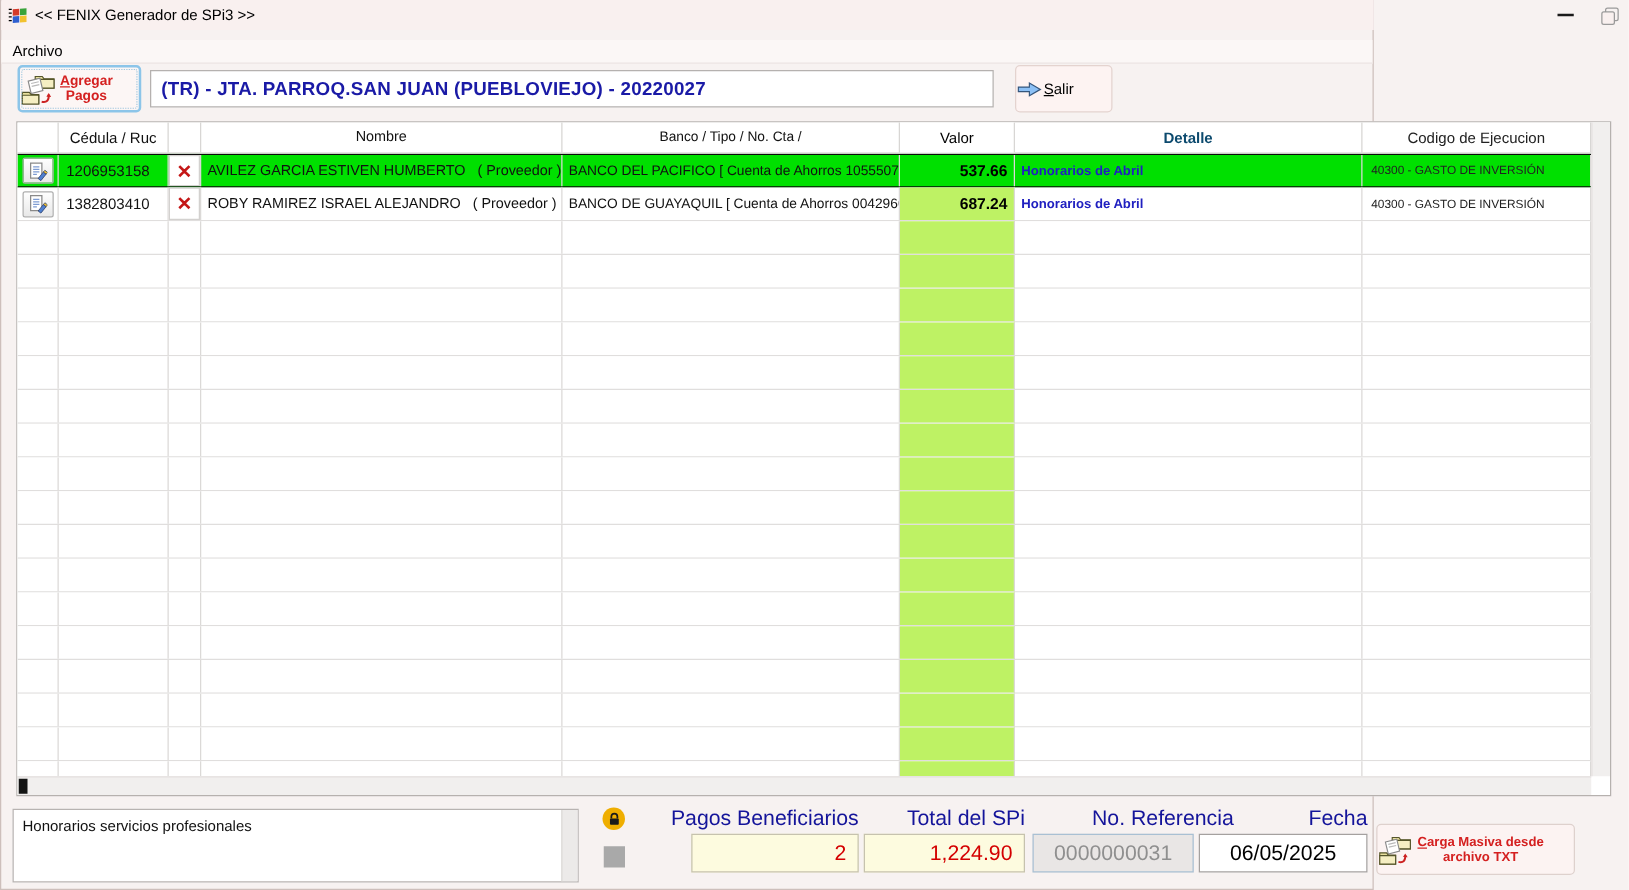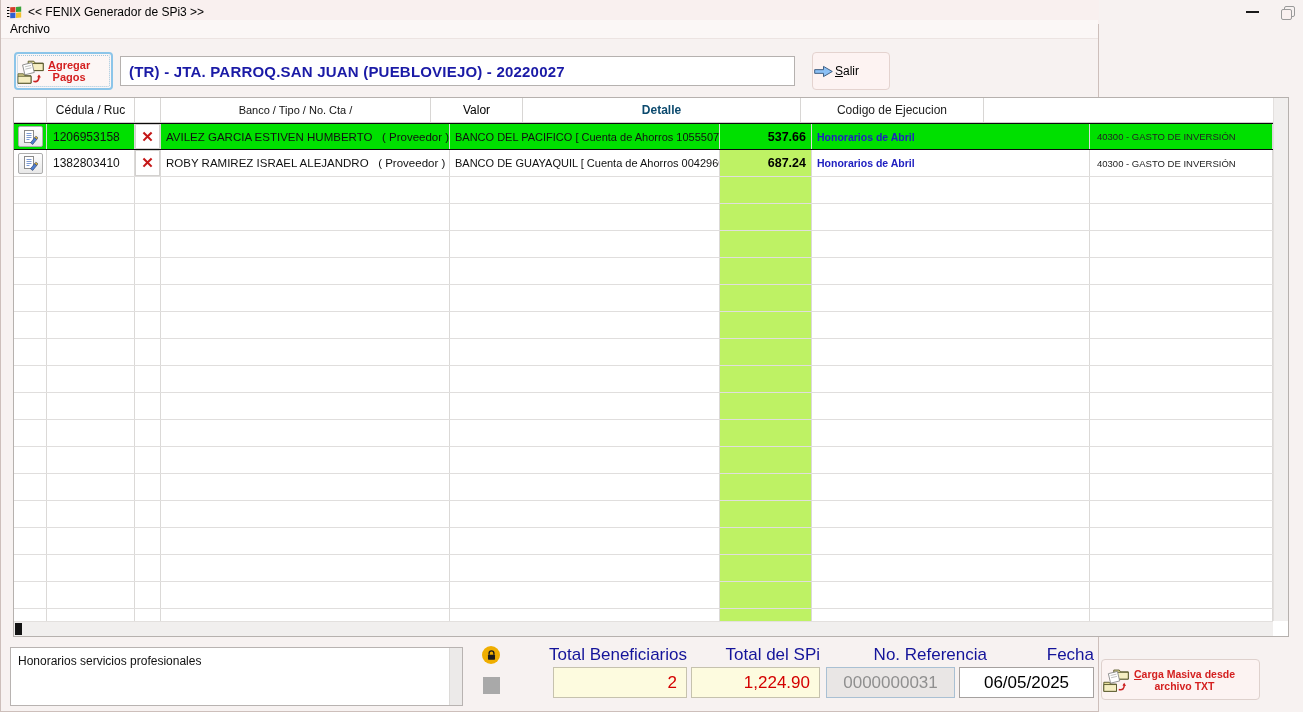--- a/index.html
+++ b/index.html
@@ -11,21 +11,21 @@
   
   .titlebar { position:absolute; left:1px; top:0; right:0; height:24px; background:#f9f0ef;
               display:flex; align-items:center; gap:6px; padding-left:5px; }
   .win-title { font-size:12px; color:#000; }
   .win-min { position:absolute; left:1246px; top:11px; width:13px; height:2px; background:#1a1a1a; cursor:pointer; }
   .win-restore { position:absolute; left:1281px; top:6px; width:12px; height:12px; cursor:pointer; }
   .win-restore::before { content:""; position:absolute; left:3px; top:0; width:9px; height:9px; border:1px solid #9a9a9a; border-radius:2px; }
   .win-restore::after  { content:""; position:absolute; left:0; top:3px; width:9px; height:9px; border:1px solid #9a9a9a; border-radius:2px; background:#f9f0ef; }
 
   
-  .menubar { position:absolute; left:1px; top:20px; right:1px; height:19px; background:#fbf7f6;
+  .menubar { position:absolute; left:1px; top:32px; right:1px; height:19px; background:#fbf7f6;
              border-bottom:1px solid #ece4e2; display:flex; align-items:center; }
   .menu-item { font-size:12px; color:#000; padding:0 9px; cursor:default; }
 
   
   .btn { position:absolute; background:#fdf3f2; border:1px solid #e4d3cf; border-radius:4px;
          display:flex; align-items:center; justify-content:flex-start; cursor:pointer; }
   .agregar { left:14px; top:52px; width:99px; height:38px; border:2px solid #8cc5e9; background:#fcf6f5; gap:2px; }
   .agregar::after { content:""; position:absolute; inset:1px; border:1px dotted #9fc6de; border-radius:2px; pointer-events:none; }
   .red-2line { color:#d42020; font-weight:bold; font-size:11px; line-height:12px; text-align:center; }
   .ul-first::first-letter { text-decoration:underline; }
@@ -159,20 +159,21 @@
         <use href="#sym-arrow-right"></use>
       </svg>
     <span class="lbl ul-first">Salir</span>
   </div>
 
   <div class="gridwrap">
     <div class="ghead">
       <div class="hc c-icon"></div>
       <div class="hc c-cedula" style="padding-left:0">Cédula / Ruc</div>
       <div class="hc c-x"></div>
+      <div class="hc c-nombre" style="padding-left:0">Nombre</div>
       <div class="hc c-banco" style="padding-left:0">Banco / Tipo / No. Cta /</div>
       <div class="hc c-valor" style="background:#fff;font-weight:normal;font-size:12px;justify-content:center;padding-right:0">Valor</div>
       <div class="hc c-detalle" style="color:#0c4a6e;font-weight:bold;font-size:12px;padding-left:0">Detalle</div>
       <div class="hc c-codigo" style="font-size:12px;padding-left:0">Codigo de Ejecucion</div>
     </div>
     <div class="gbody">
         <div class="trow selected">
           <div class="cell c-icon">
             <button class="edit-btn">
               <svg width="16" height="16">
@@ -392,21 +393,21 @@
   <div class="notes">Honorarios servicios profesionales</div>
   <div class="notes-scroll" style="top:648px;right:auto;left:449px;bottom:auto;height:57px;position:absolute"></div>
 
   <div class="lock">
     <svg width="13" height="13">
         <use href="#sym-lock"></use>
       </svg>
   </div>
   <div class="gray-square"></div>
 
-  <div class="flabel lab-ben">Total Beneficiarios</div>
+  <div class="flabel lab-ben">Pagos Beneficiarios</div>
   <div class="flabel lab-spi">Total del SPi</div>
   <div class="flabel lab-ref">No. Referencia</div>
   <div class="flabel lab-fecha">Fecha</div>
 
   <div class="ffield f-ben">2</div>
   <div class="ffield f-spi">1,224.90</div>
   <div class="ffield f-ref">0000000031</div>
   <div class="ffield f-fecha">06/05/2025</div>
 
   <div class="btn carga">

